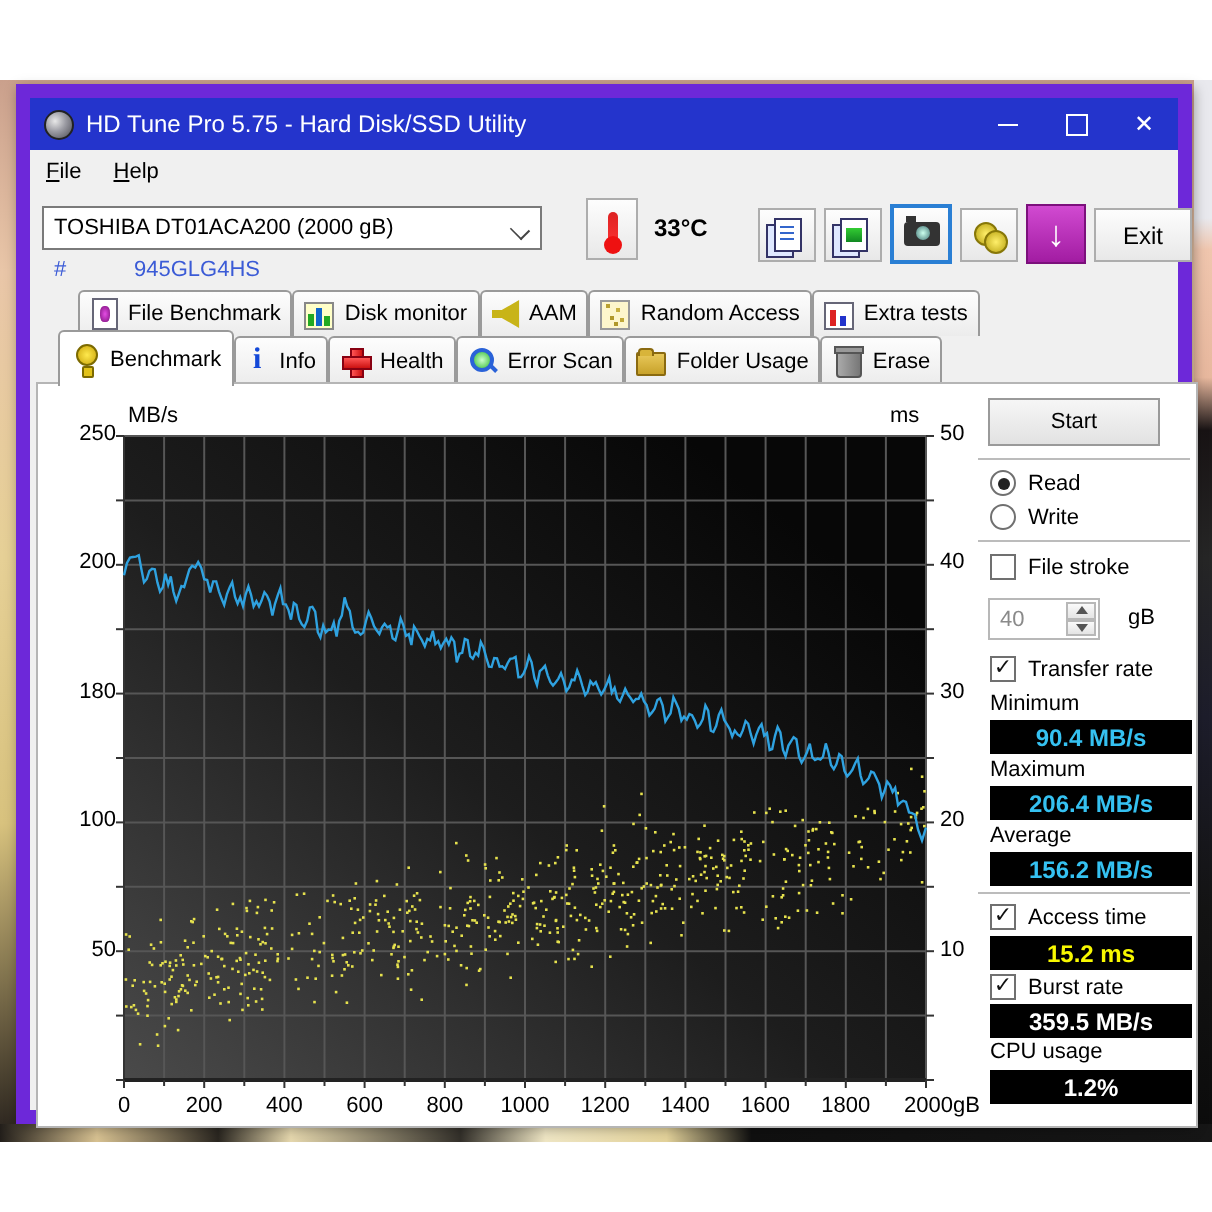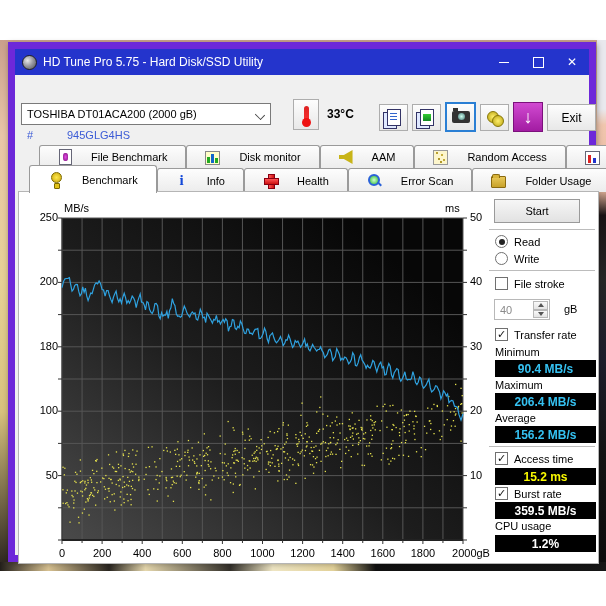--- a/index.html
+++ b/index.html
@@ -52,21 +52,21 @@
       background:radial-gradient(#ffef6a,#b9a312);border:1px solid #877708;}
   .ic-coins:before{left:0;top:0}.ic-coins:after{left:5px;top:4px}
   #down-btn{background:linear-gradient(#d14ad1,#a21ca2);border:1px solid #7c107c;}
   .ic-down{color:#fff;font-size:18px;font-weight:bold;line-height:1;}
   #camera-btn{border:2px solid #2a7fd4;}
   #exit-btn{font-size:12px;align-items:center;}
   
   .tabrow{position:absolute;left:14px;display:flex;}
   #tabrow1{top:96px;height:23px;left:24px;}
   #tabrow2{top:119px;height:24px;}
-  .tab{display:flex;align-items:center;gap:19px;padding:0 18px;border:1px solid #9a9a9a;border-bottom:none;
+  .tab{display:flex;align-items:center;gap:5px;padding:0 5px;border:1px solid #9a9a9a;border-bottom:none;
        background:linear-gradient(#fdfdfd,#ececec);border-radius:3px 3px 0 0;white-space:nowrap;}
   .tab.active{background:#fff;position:relative;z-index:3;height:27px;margin-top:-3px;box-shadow:0 2px 0 #fff;}
   
   .ti{width:15px;height:15px;position:relative;flex:0 0 auto;}
   .ti-lamp:before{content:"";position:absolute;left:3px;top:0;width:9px;height:9px;border-radius:50%;background:radial-gradient(#ffe94e,#caa50a);border:1px solid #7c6a00;}
   .ti-lamp:after{content:"";position:absolute;left:6px;top:11px;width:4px;height:4px;background:#e2c21a;border:1px solid #7c6a00;border-radius:1px;}
   .ti-filedoc{background:#fff;border:1px solid #667;width:11px;height:14px;margin-left:1px;}
   .ti-filedoc:after{content:"";position:absolute;left:3px;top:3px;width:5px;height:8px;background:radial-gradient(#e44de4,#7c107c);border-radius:40%;}
   .ti-bars{background:#ffffc8;border:1px solid #888;width:13px;height:12px;margin-top:1px;}
   .ti-bars i{position:absolute;bottom:1px;width:3px;}
@@ -136,20 +136,24 @@
           <div class="glyph-min"></div>
         </div>
     <div class="capbtn">
           <div class="glyph-max"></div>
         </div>
     <div class="capbtn">
           <span>✕</span>
         </div>
   </div>
 
+  <div id="menubar">
+    <div class="menu-item"><u>F</u><span id="mf">ile</span></div>
+    <div class="menu-item"><u>H</u><span id="mh">elp</span></div>
+  </div>
 
   <div id="drive-select">
     <span>TOSHIBA DT01ACA200 (2000 gB)</span>
     <div id="drive-arrow"></div>
   </div>
 
   <div class="tbtn" id="temp-btn">
     <div class="thermo"></div>
   </div>
   <div id="temp-text">33°C</div>

